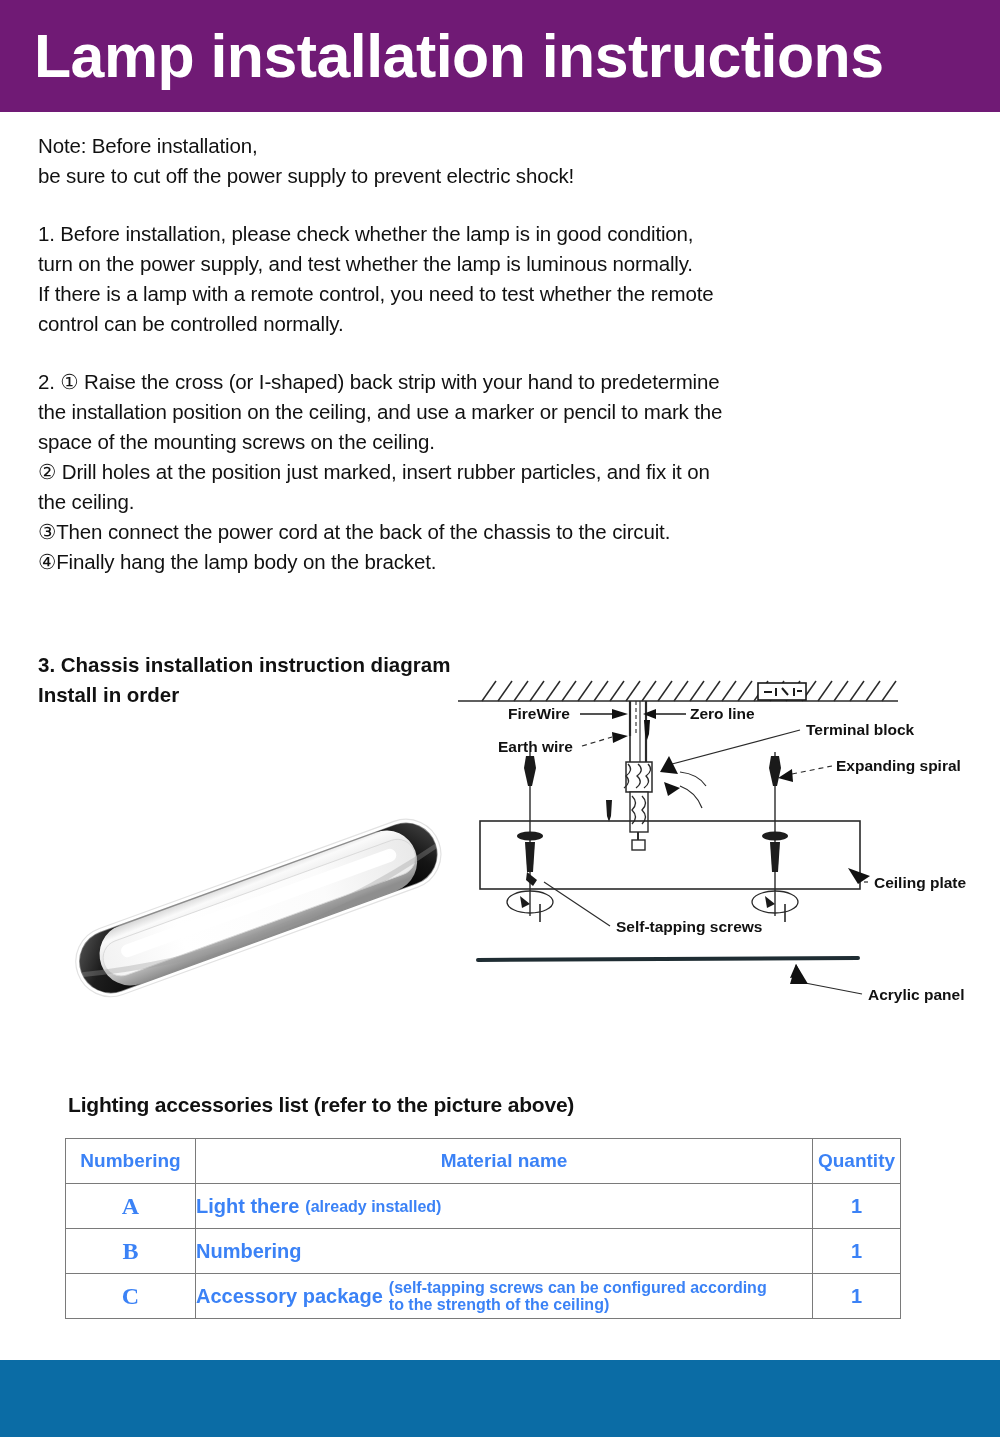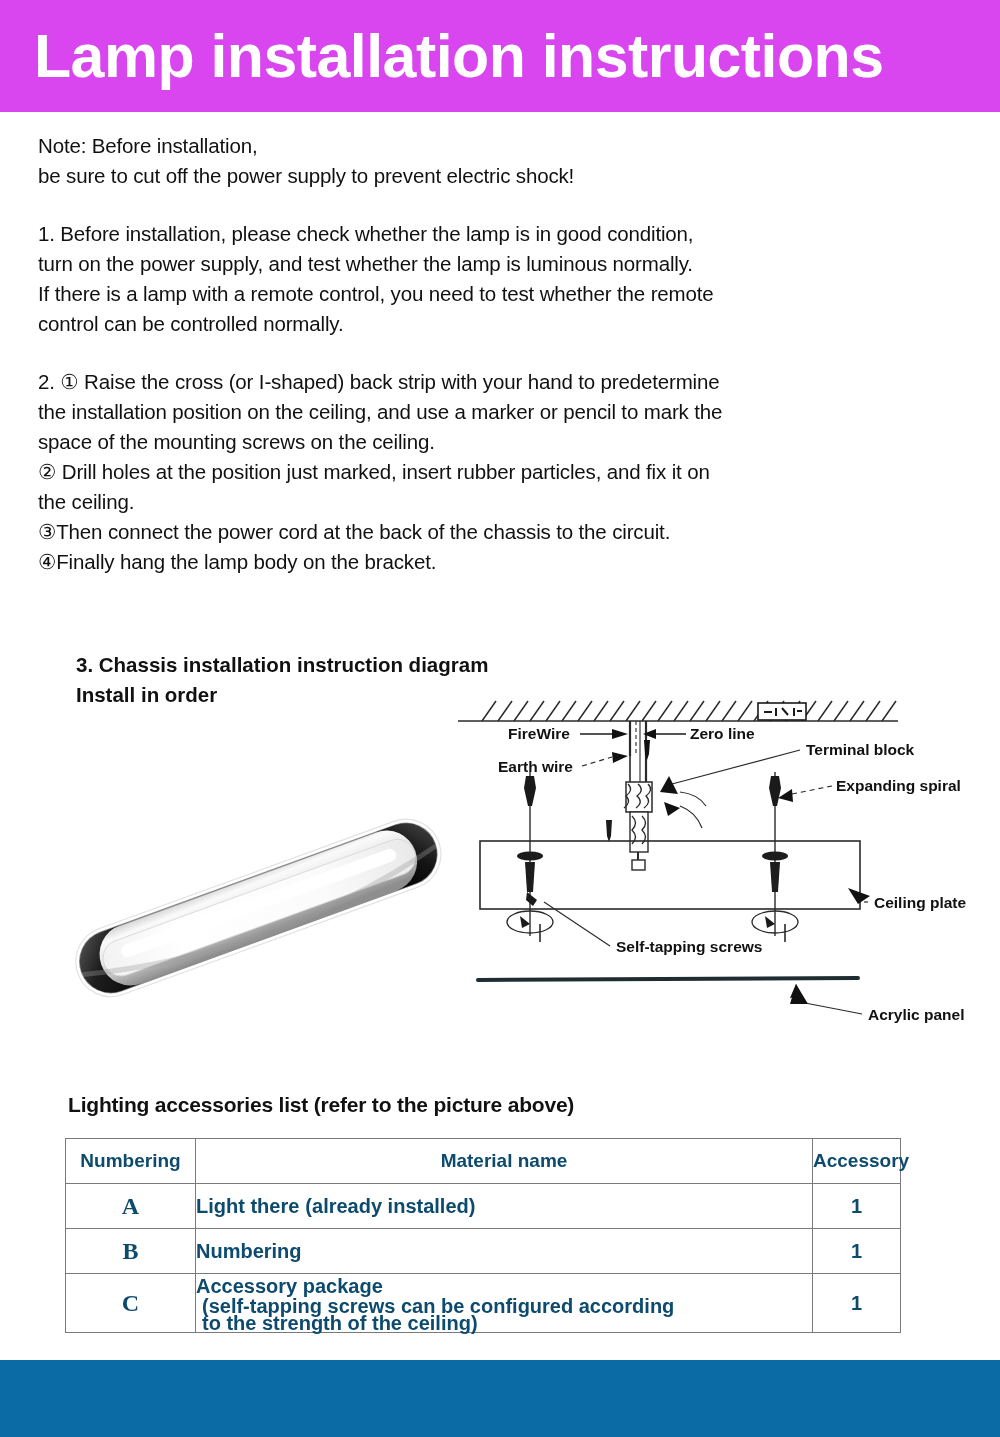--- a/index.html
+++ b/index.html
@@ -14,21 +14,21 @@
     font-family: "Liberation Sans", sans-serif;
     color: #111111;
     overflow: hidden;
   }
 
   
   .header-bar {
     position: absolute;
     left: 0; top: 0;
     width: 1000px; height: 112px;
-    background: #d946ef;
+    background: #701a75;
     display: flex;
     align-items: center;
     box-sizing: border-box;
     padding-left: 34px;
   }
   .header-title {
     color: #ffffff;
     font-size: 62px;
     font-weight: bold;
     letter-spacing: -0.5px;
@@ -58,37 +58,36 @@
   
   .sec3 {
     position: absolute;
     left: 38px;
     top: 650px;
     width: 500px;
     font-size: 20.5px;
     font-weight: bold;
     line-height: 30px;
     white-space: pre-line;
-    margin-left: 38px;
   }
 
   
   .lamp-photo {
     position: absolute;
     left: 48px;
     top: 795px;
     width: 420px;
     height: 225px;
   }
 
   
   .diagram {
     position: absolute;
     left: 440px;
-    top: 684px;
+    top: 664px;
     width: 560px;
     height: 360px;
   }
 
   
   .acc-heading {
     position: absolute;
     left: 68px;
     top: 1093px;
     font-size: 21px;
@@ -104,21 +103,21 @@
     top: 1138px;
     width: 836px;
     border-collapse: collapse;
     table-layout: fixed;
   }
   .acc-table td, .acc-table th {
     border: 1.5px solid #7a7a7a;
     padding: 0;
     vertical-align: middle;
     font-weight: bold;
-    color: #0c4a6e;
+    color: #3b82f6;
   }
   .col-num  { width: 130px; }
   .col-qty  { width: 88px; }
   .acc-table thead th {
     height: 44px;
     font-size: 19px;
     text-align: center;
     font-weight: bold;
   }
   .acc-table tbody td { height: 44px; }
@@ -130,21 +129,21 @@
   }
   .cell-qty {
     text-align: center;
     font-size: 20px;
   }
   .cell-mat {
     padding-left: 20px;
     font-size: 20px;
   }
   .cell-mat .small {
-    font-size: 20px;
+    font-size: 16px;
     font-weight: bold;
     line-height: 17px;
   }
   .mat-inline { display: inline-block; vertical-align: middle; }
   .mat-note-2l {
     display: inline-block;
     vertical-align: middle;
     margin-left: 6px;
     text-align: left;
   }
@@ -374,21 +373,21 @@
 <table class="acc-table">
   <colgroup>
     <col class="col-num">
     <col>
     <col class="col-qty">
   </colgroup>
   <thead>
     <tr>
       <th>Numbering</th>
       <th>Material name</th>
-      <th>Accessory</th>
+      <th>Quantity</th>
     </tr>
   </thead>
   <tbody>
     <tr>
       <td class="cell-num">A</td>
       <td class="cell-mat">
         <span class="mat-inline">Light there</span><span class="small mat-note-2l">(already installed)</span>
       </td>
       <td class="cell-qty">1</td>
     </tr>

